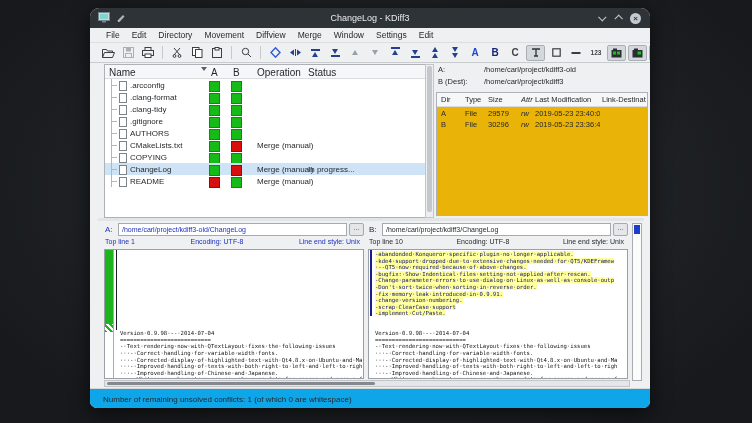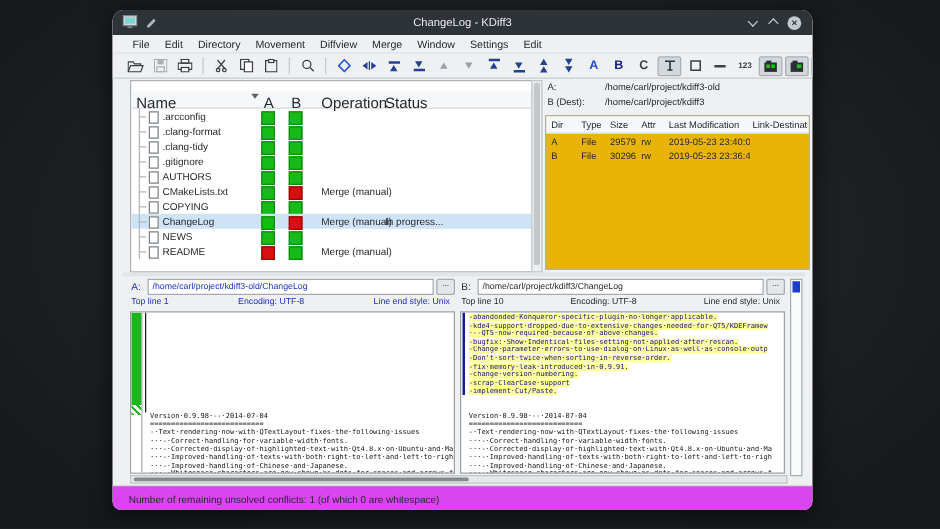--- a/index.html
+++ b/index.html
@@ -30,21 +30,21 @@
   .letter{font-size:10px;font-weight:bold;}
   .tri-u{width:0;height:0;border-left:3.5px solid transparent;border-right:3.5px solid transparent;border-bottom:5px solid #24418f;}
   .tri-d{width:0;height:0;border-left:3.5px solid transparent;border-right:3.5px solid transparent;border-top:5px solid #24418f;}
   .tri-u.gray{border-bottom-color:#96a1ab;}
   .tri-d.gray{border-top-color:#96a1ab;}
   .navbar{width:9px;height:2px;background:#24418f;}
   .navcol{display:flex;flex-direction:column;align-items:center;gap:1px;}
   .num123{font-size:6.5px;font-weight:bold;color:#3f4347;letter-spacing:0;}
   
   .filelist{position:absolute;left:14px;top:56px;width:320px;height:152px;background:#ffffff;border:1px solid #aeb2b6;overflow:hidden;}
-  .fl-header{position:relative;height:13px;background:#f6f7f8;border-bottom:1px solid #d9dbdd;font-size:12px;color:#26292c;margin-top:8px;}
+  .fl-header{position:relative;height:13px;background:#f6f7f8;border-bottom:1px solid #d9dbdd;font-size:10px;color:#26292c;}
   .fl-header span{position:absolute;top:2px;}
   .sortchev{position:absolute;left:96px;top:5px;width:0;height:0;border-left:3px solid transparent;border-right:3px solid transparent;border-top:4px solid #5b6064;}
   .flrow{position:relative;height:12px;font-size:8px;color:#26292c;}
   .flrow.sel{background:#cfe3f6;}
   .tline{position:absolute;left:6px;top:0;bottom:0;width:0;border-left:1px solid #b3b6b9;}
   .ttick{position:absolute;left:6px;top:6px;width:6px;height:0;border-top:1px solid #b3b6b9;}
   .ficon{position:absolute;left:14px;top:1.5px;width:6px;height:8px;background:#fff;border:1px solid #7d8287;}
   .fname{position:absolute;left:25px;top:1.5px;}
   .sq{position:absolute;top:1.5px;width:9px;height:9px;}
   .sq.green{background:#17bb17;border:1px solid #0e8a0e;}
@@ -56,21 +56,21 @@
   
   .infopanel{position:absolute;left:346px;top:56px;width:212px;height:152px;font-size:7.5px;color:#26292c;}
   .ip-line{position:relative;height:12px;}
   .ip-label{position:absolute;left:2px;top:1px;} .ip-path{position:absolute;left:48px;top:1px;}
   .ip-table{position:absolute;left:0;top:28px;width:210px;height:122px;background:#eab308;border:1px solid #aeb2b6;}
   .ip-thead{position:relative;height:13px;border-bottom:1px solid #d9dbdd;background:#f6f7f8;}
   .ip-thead .icell{font-weight:normal;}
   .irow{position:relative;height:11px;}
   .icell{position:absolute;top:1.5px;white-space:nowrap;overflow:hidden;}
   .c0{left:4px;width:22px;} .c1{left:28px;width:21px;} .c2{left:51px;width:23px;}
-  .c3{left:76px;width:20px;} .c4{left:98px;width:65px;} .c5{left:165px;width:44px;}
+  .c3{left:84px;width:20px;font-style:italic;} .c4{left:98px;width:65px;} .c5{left:165px;width:44px;}
   
   .splitter{position:absolute;left:8px;top:210px;width:546px;height:3px;background:#e2e4e6;}
   
   .pane{position:absolute;top:214px;height:157px;}
   .phead{position:relative;height:14px;display:flex;align-items:center;}
   .plabel{font-size:8px;width:13px;flex:none;padding-left:1px;}
   .pfield{flex:1;height:11px;background:#ffffff;border:1px solid #a6aaae;font-size:7px;line-height:11px;
           padding-left:3px;white-space:nowrap;overflow:hidden;}
   .pbrowse{width:13px;height:11px;margin-left:2px;background:#e4e6e8;border:1px solid #a6aaae;border-radius:2px;
            font-size:7px;line-height:8px;text-align:center;color:#3a3e42;flex:none;}
@@ -88,21 +88,21 @@
   #paneA .difflines{left:15px;} #paneB .difflines{left:6px;}
   .dline{height:6.6px;overflow:hidden;}
   .hl{background:#ffff9b;color:#10127a;}
   
   .ovtrack{position:absolute;left:542px;top:215px;width:8px;height:156px;background:#fafbfb;border:1px solid #a8acb0;}
   .ovthumb{position:absolute;left:0.5px;top:1px;width:6px;height:9px;background:#1b3ccc;}
   
   .hscroll{position:absolute;left:14px;top:372px;width:524px;height:5px;background:#e4e6e8;border:1px solid #c3c6c9;}
   .hthumb{position:absolute;left:2px;top:0.5px;width:268px;height:3px;background:#85898d;border-radius:2px;}
   
-  .statusbar{position:absolute;left:0;top:380px;right:0;height:20px;background:#d946ef;border-top:1px solid #d5d7d9;
+  .statusbar{position:absolute;left:0;top:380px;right:0;height:20px;background:#0ea5e9;border-top:1px solid #d5d7d9;
              font-size:8px;color:#26292c;display:flex;align-items:center;padding-left:13px;}
   svg{display:block;}
 </style>
 </head>
 <body>
 
 <div id="stage">
   <div id="win">
 
     <div class="titlebar">
@@ -404,30 +404,20 @@
           </div>
           <div class="flrow sel">
             <div class="tline"></div>
             <div class="ttick"></div>
             <div class="ficon"></div>
             <div class="fname">ChangeLog</div>
             <div class="sq a-sq green"></div>
             <div class="sq b-sq red"></div>
             <div class="fop">Merge (manual)</div>
             <div class="fst">In progress...</div>
-          </div>
-          <div class="flrow">
-            <div class="tline"></div>
-            <div class="ttick"></div>
-            <div class="ficon"></div>
-            <div class="fname">NEWS</div>
-            <div class="sq a-sq green"></div>
-            <div class="sq b-sq green"></div>
-            <div class="fop"></div>
-            <div class="fst"></div>
           </div>
           <div class="flrow">
             <div class="tline"></div>
             <div class="ttick"></div>
             <div class="ficon"></div>
             <div class="fname">README</div>
             <div class="sq a-sq red"></div>
             <div class="sq b-sq green"></div>
             <div class="fop">Merge (manual)</div>
             <div class="fst"></div>

